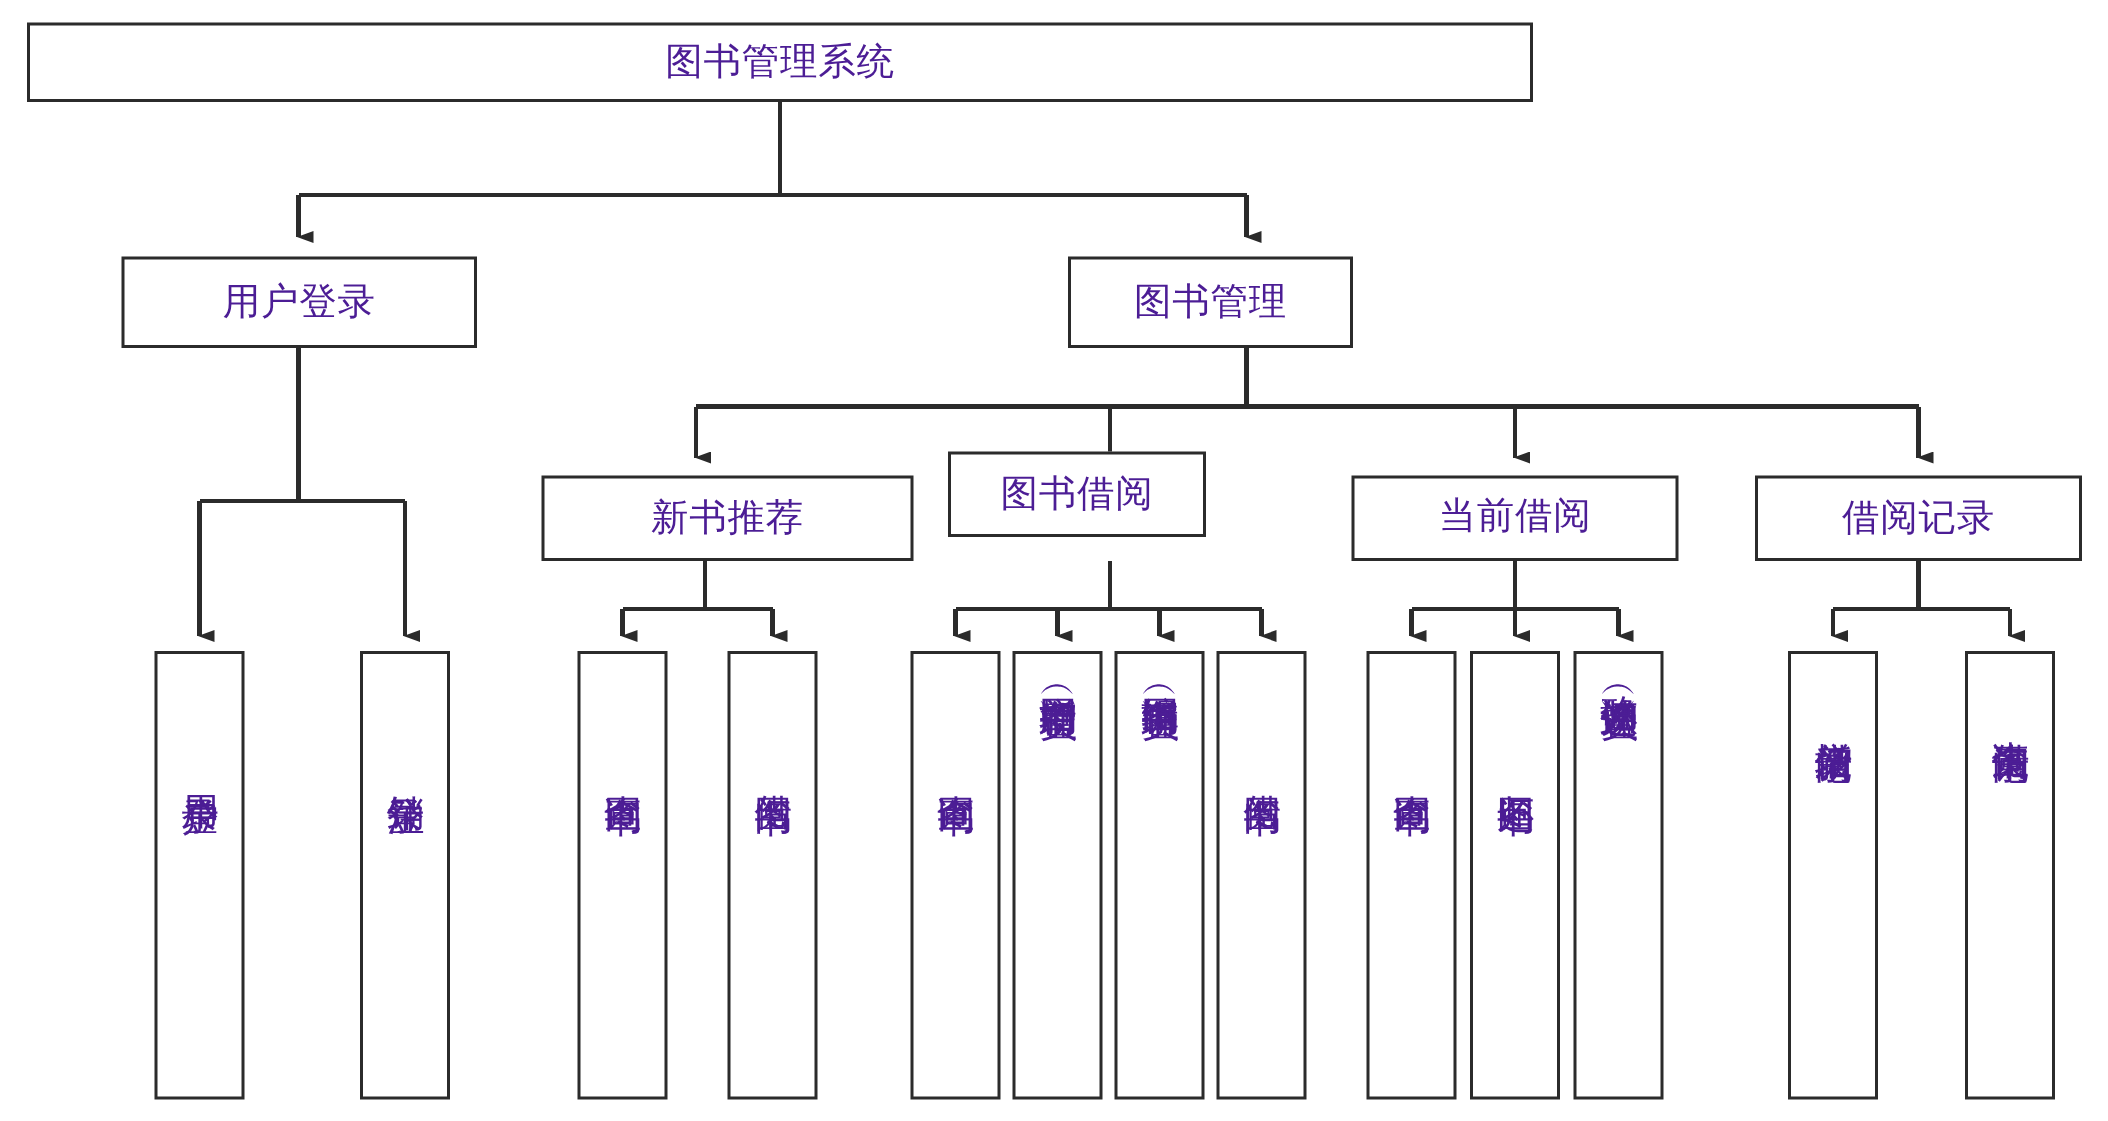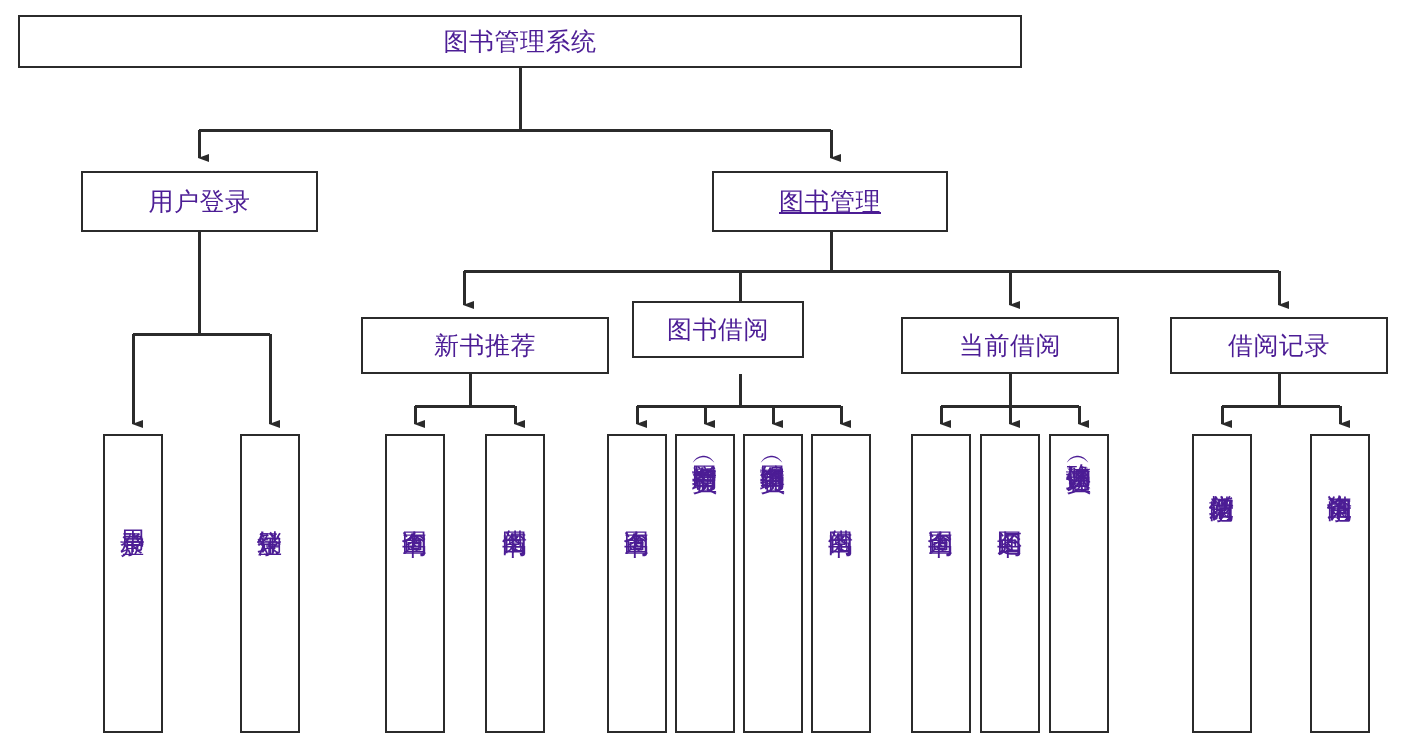--- a/index.html
+++ b/index.html
@@ -125,31 +125,31 @@
     </g>
   </svg>
 
   <div class="node root" style="left:18px; top:15px; width:1004px; height:53px;">
     <span class="label">图书管理系统</span>
   </div>
 
   <div class="node horiz" style="left:81px; top:171px; width:237px; height:61px;">
     <span class="label">用户登录</span>
   </div>
-  <div class="node horiz" style="left:712px; top:171px; width:236px; height:61px;text-decoration:underline;">
+  <div class="node horiz" style="left:712px; top:171px; width:190px; height:61px;">
     <span class="label">图书管理</span>
   </div>
 
   <div class="node horiz" style="left:361px; top:317px; width:248px; height:57px;">
     <span class="label">新书推荐</span>
   </div>
   <div class="node horiz" style="left:632px; top:301px; width:172px; height:57px;">
     <span class="label">图书借阅</span>
   </div>
-  <div class="node horiz" style="left:901px; top:317px; width:218px; height:57px;">
+  <div class="node horiz" style="left:901px; top:317px; width:218px; height:57px;font-family:Liberation Serif, serif;">
     <span class="label">当前借阅</span>
   </div>
   <div class="node horiz" style="left:1170px; top:317px; width:218px; height:57px;">
     <span class="label">借阅记录</span>
   </div>
 
   <div class="node leaf" style="left:103px; top:434px; width:60px; height:299px; padding-top:74px;">
     <span class="label">用户登录</span>
   </div>
   <div class="node leaf" style="left:240px; top:434px; width:60px; height:299px; padding-top:74px;">

